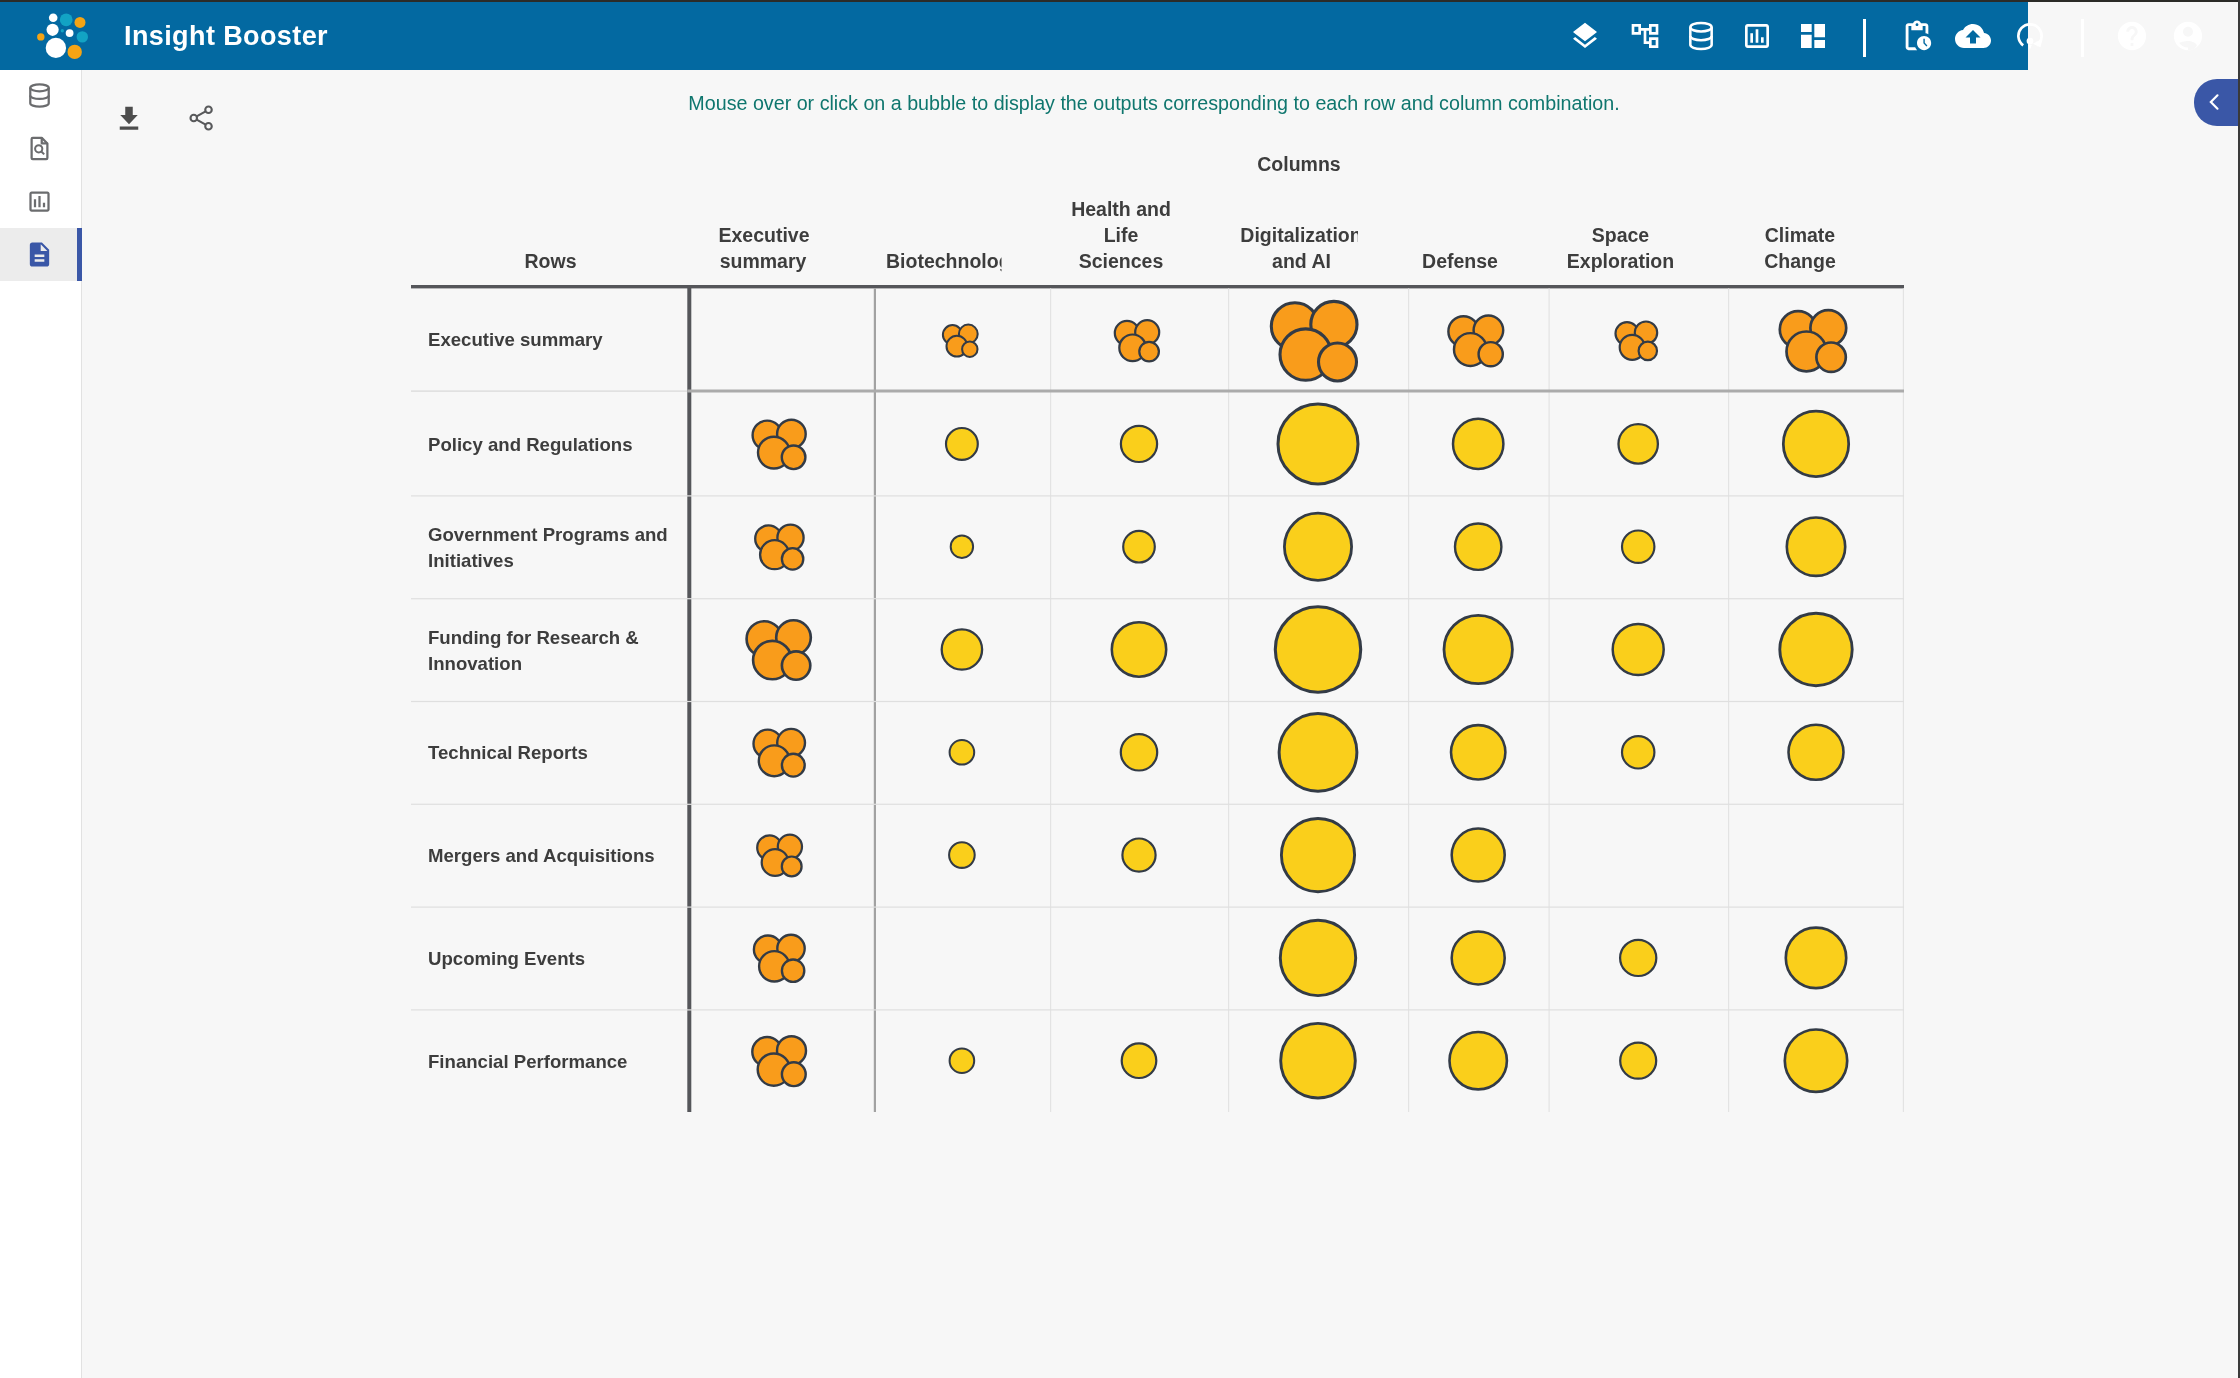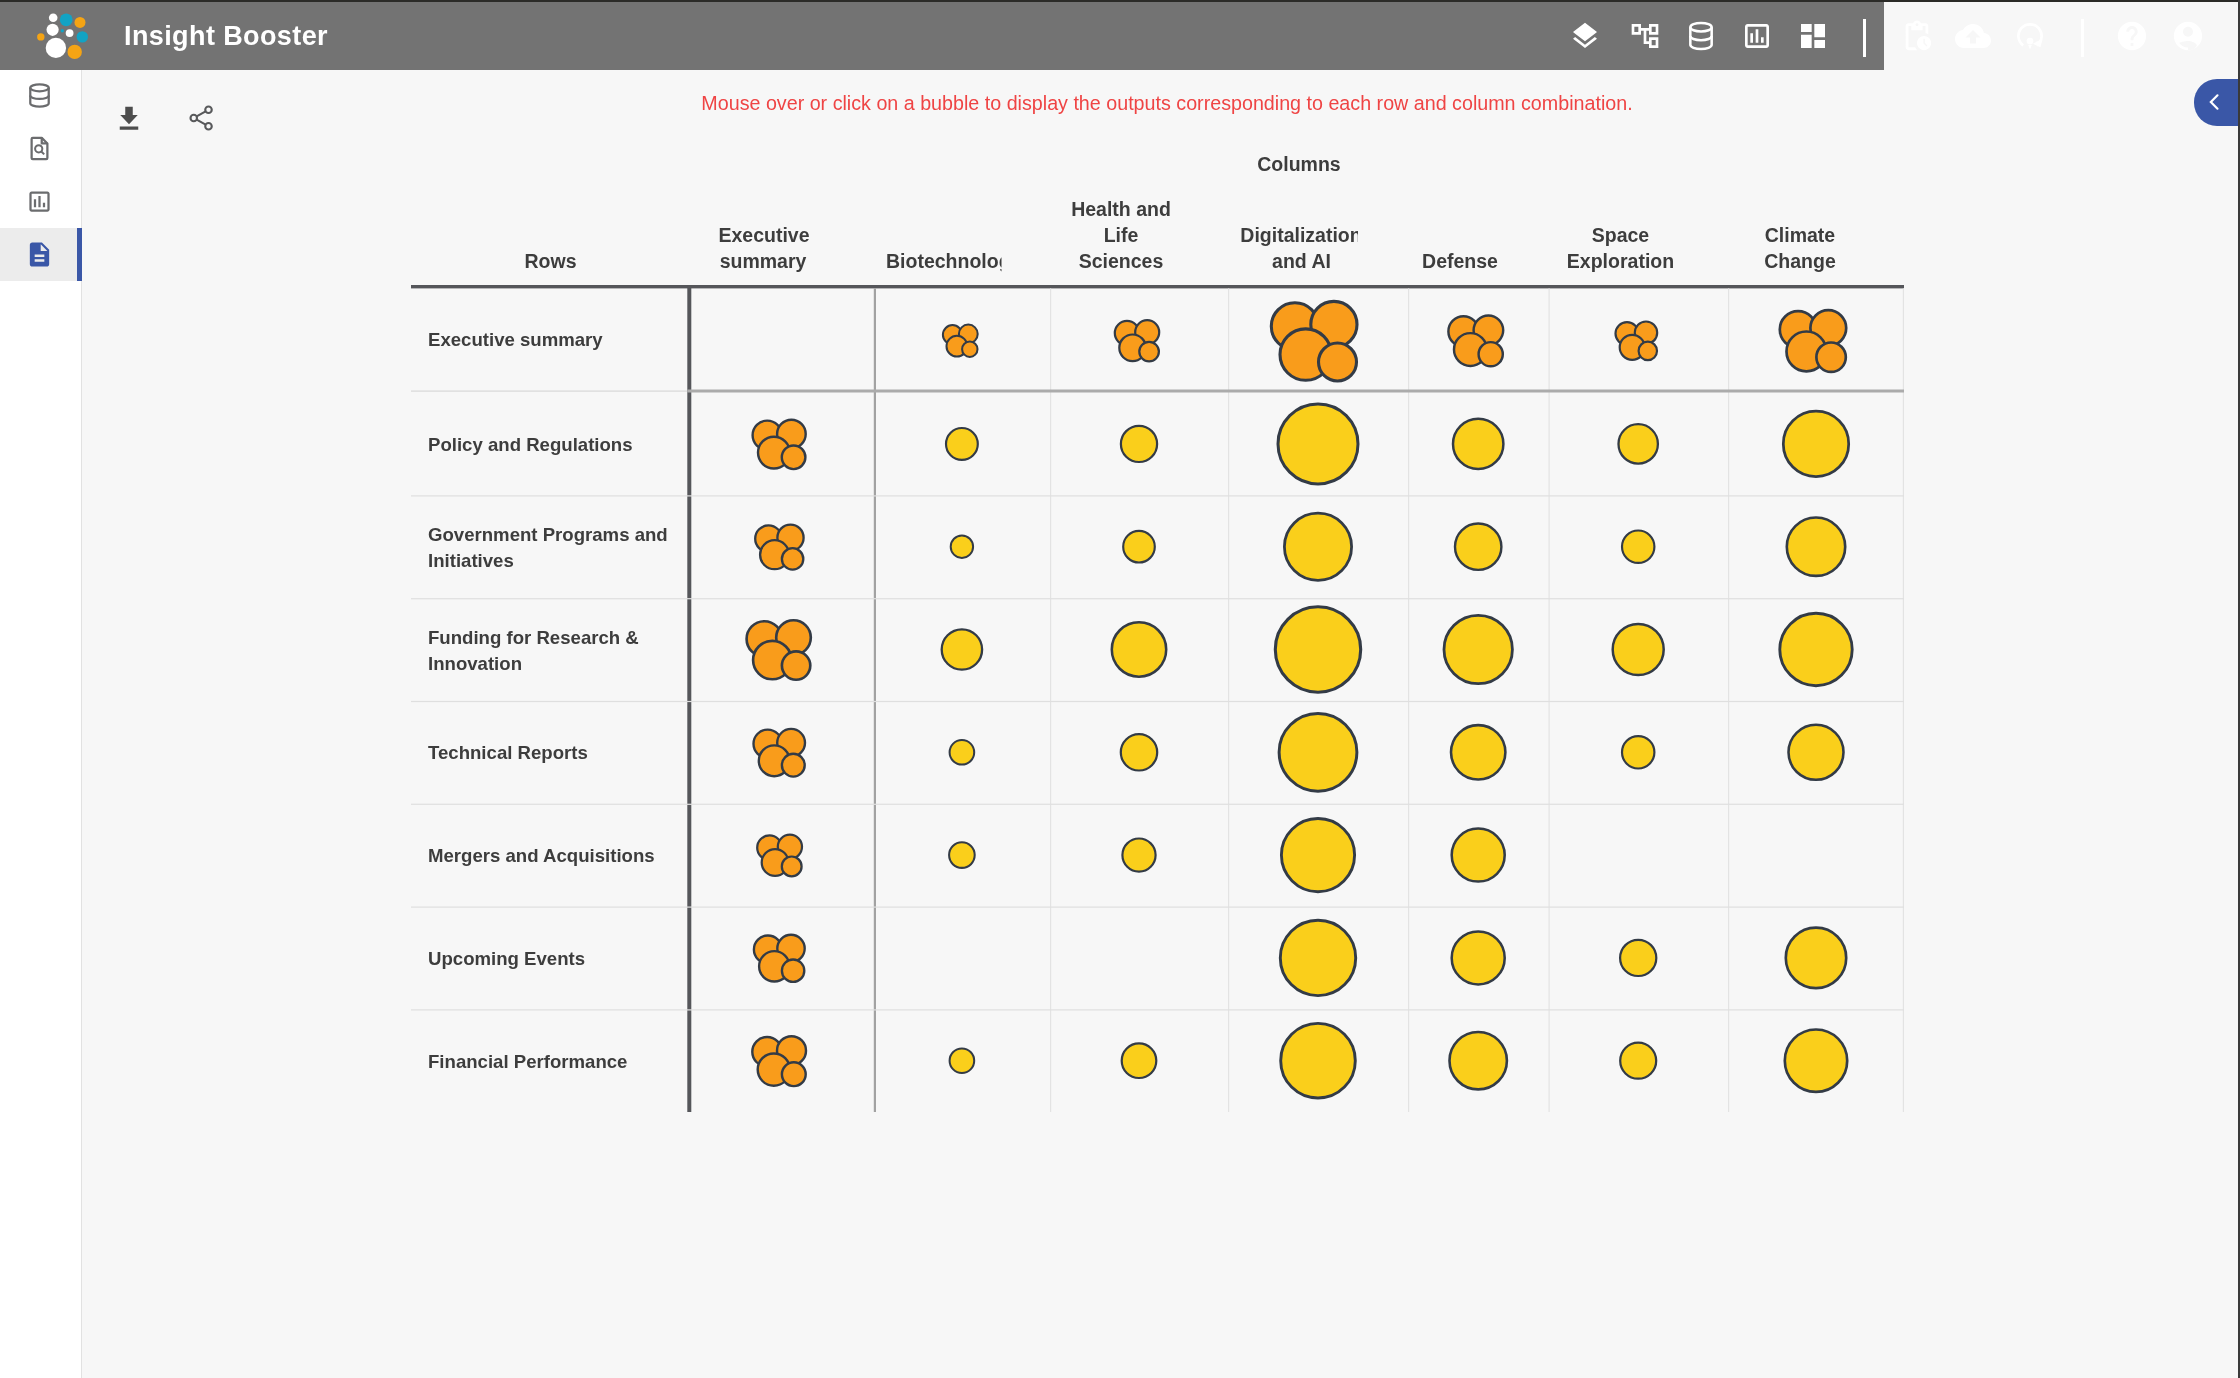--- a/index.html
+++ b/index.html
@@ -1,20 +1,20 @@
 <!DOCTYPE html>
 <html><head><meta charset="utf-8">
 <style>
 html,body{margin:0;padding:0;width:2240px;height:1378px;overflow:hidden;
 background:#F7F7F7;font-family:"Liberation Sans",sans-serif;}
 *{box-sizing:border-box;}
-.nav{position:absolute;left:0;top:2px;width:1884px;height:68px;background:#737373;}
+.nav{position:absolute;left:0;top:2px;width:2028px;height:68px;background:#0369a1;}
 .title{position:absolute;left:124px;top:19px;color:#fff;font-size:27px;font-weight:bold;letter-spacing:.4px;}
 .sidebar{position:absolute;left:0;top:70px;width:82px;height:1308px;background:#fff;border-right:1.5px solid #E2E2E2;}
-.instr{position:absolute;left:107px;top:92px;width:2120px;text-align:center;font-size:19.7px;color:#ef4444;}
+.instr{position:absolute;left:94px;top:92px;width:2120px;text-align:center;font-size:19.7px;color:#0f766e;}
 .tab{position:absolute;left:2194px;top:79px;width:46px;height:46.5px;background:#3A57A7;border-radius:23px 0 0 23px;}
 .topbar{position:absolute;left:0;top:0;width:2240px;height:2px;background:#2B2B28;}
 .rightbar{position:absolute;right:0;top:0;width:2.5px;height:1378px;background:#3A3A3A;z-index:50;}
 </style></head>
 <body>
 <div class="topbar"></div>
 <div class="nav">
     <svg width="58" height="58" viewBox="0 0 58 58" style="position:absolute;left:34px;top:6px;">
 <circle cx="19.2" cy="9.7" r="4.3" fill="#fff"></circle>
 <circle cx="32.2" cy="11.8" r="6.4" fill="#12A3C4"></circle>

